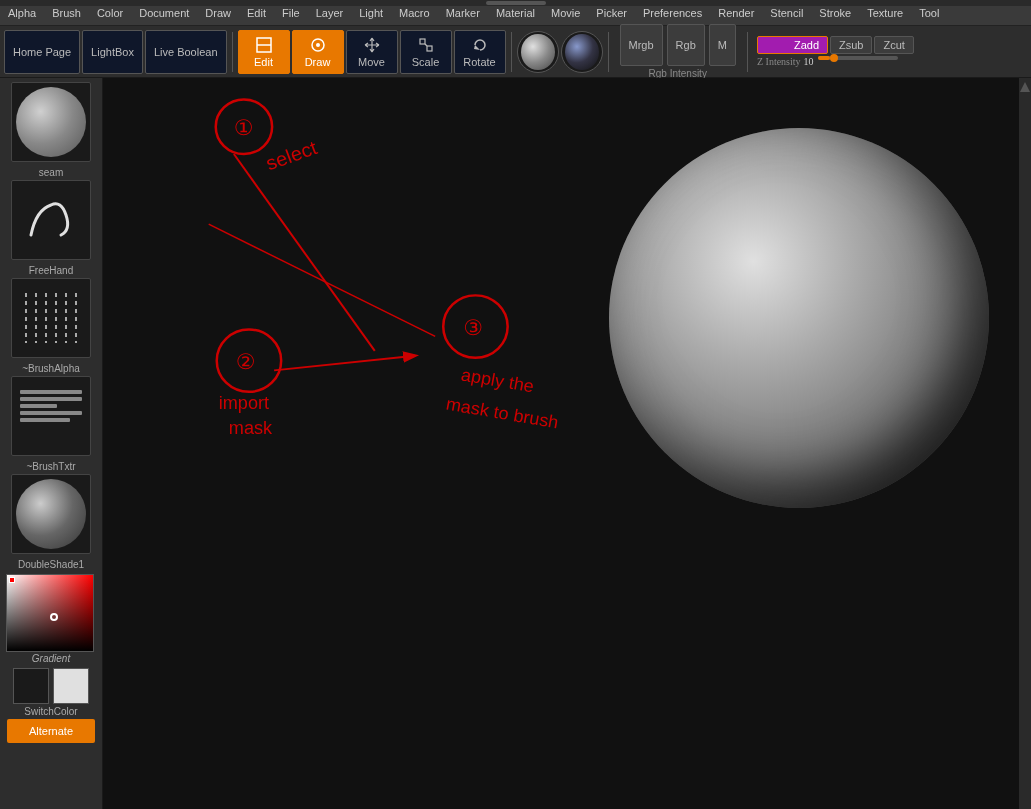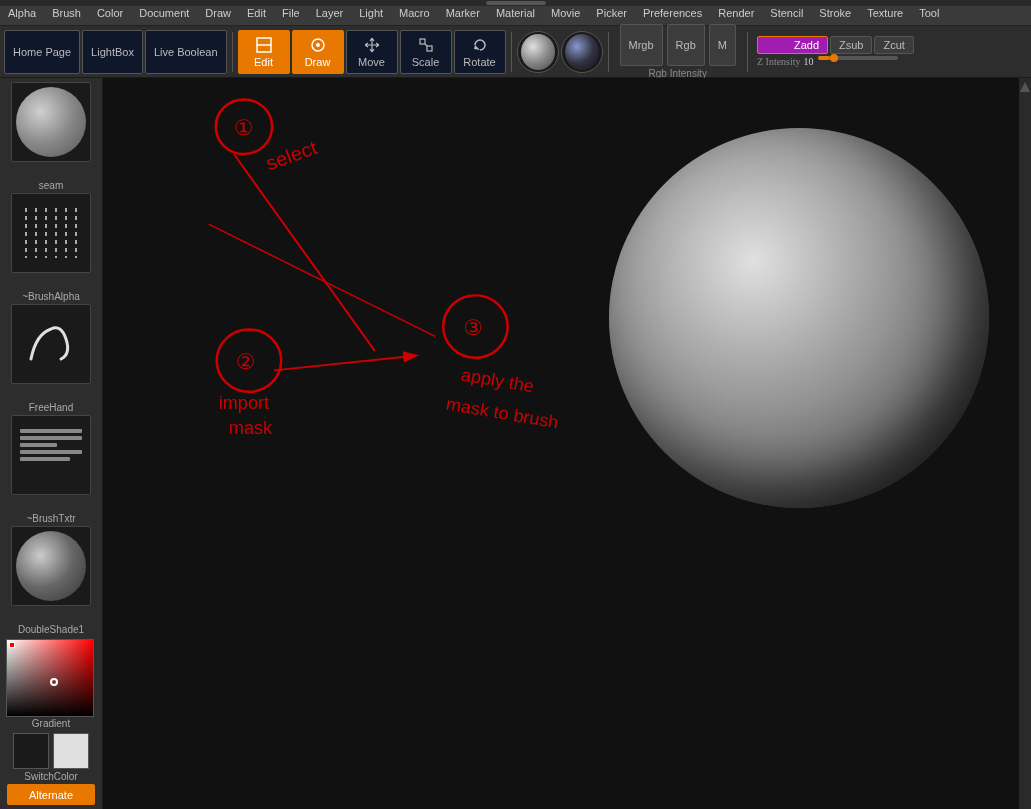--- a/index.html
+++ b/index.html
@@ -189,21 +189,21 @@
       border-radius: 2px;
       display: flex;
       align-items: center;
       justify-content: center;
       overflow: hidden;
     }
     .thumb-label {
       font-size: 10px;
       color: #aaa;
       text-align: center;
-      margin-top: 18px;
+      margin-top: 5px;
     }
 
     
     .seam-sphere {
       width: 70px;
       height: 70px;
       border-radius: 50%;
       background: radial-gradient(circle at 35% 35%, #d0d0d0, #888, #555);
     }
 
@@ -270,20 +270,21 @@
       width: 6px;
       height: 6px;
       background: red;
       border: 1px solid white;
     }
     .gradient-label {
       font-size: 10px;
       color: #aaa;
       text-align: center;
       margin-top: 1px;
+      font-style: italic;
     }
 
     
     .switch-color-container {
       width: 95px;
       display: flex;
       flex-direction: column;
       align-items: center;
     }
     .switch-color-boxes {
@@ -505,40 +506,40 @@
 
     <div class="thumb-item">
       <div class="thumb-box">
         <div class="seam-sphere"></div>
       </div>
       <div class="thumb-label">seam</div>
     </div>
 
     <div class="thumb-item">
       <div class="thumb-box">
+        <svg class="freehand-preview" viewBox="0 0 70 60">
+          <path d="M15 45 Q20 20 35 15 Q45 10 50 25 Q55 40 45 45" fill="none" stroke="#e0e0e0" stroke-width="3" stroke-linecap="round"></path>
+        </svg>
+      </div>
+      <div class="thumb-label">FreeHand</div>
+    </div>
+
+    <div class="thumb-item">
+      <div class="thumb-box">
         <svg width="70" height="60" viewBox="0 0 70 60">
 
           <line x1="10" y1="5" x2="10" y2="55" stroke="#aaa" stroke-width="2" stroke-dasharray="4,4"></line>
           <line x1="20" y1="5" x2="20" y2="55" stroke="#aaa" stroke-width="2" stroke-dasharray="4,4"></line>
           <line x1="30" y1="5" x2="30" y2="55" stroke="#aaa" stroke-width="2" stroke-dasharray="4,4"></line>
           <line x1="40" y1="5" x2="40" y2="55" stroke="#aaa" stroke-width="2" stroke-dasharray="4,4"></line>
           <line x1="50" y1="5" x2="50" y2="55" stroke="#aaa" stroke-width="2" stroke-dasharray="4,4"></line>
           <line x1="60" y1="5" x2="60" y2="55" stroke="#aaa" stroke-width="2" stroke-dasharray="4,4"></line>
         </svg>
       </div>
       <div class="thumb-label">~BrushAlpha</div>
-    </div>
-
-    <div class="thumb-item">
-      <div class="thumb-box">
-        <svg class="freehand-preview" viewBox="0 0 70 60">
-          <path d="M15 45 Q20 20 35 15 Q45 10 50 25 Q55 40 45 45" fill="none" stroke="#e0e0e0" stroke-width="3" stroke-linecap="round"></path>
-        </svg>
-      </div>
-      <div class="thumb-label">FreeHand</div>
     </div>
 
     <div class="thumb-item">
       <div class="thumb-box">
         <div class="brush-txtr-preview">
           <div class="brush-txtr-line"></div>
           <div class="brush-txtr-line"></div>
           <div class="brush-txtr-line" style="width:60%;"></div>
           <div class="brush-txtr-line"></div>
           <div class="brush-txtr-line" style="width:80%;"></div>

